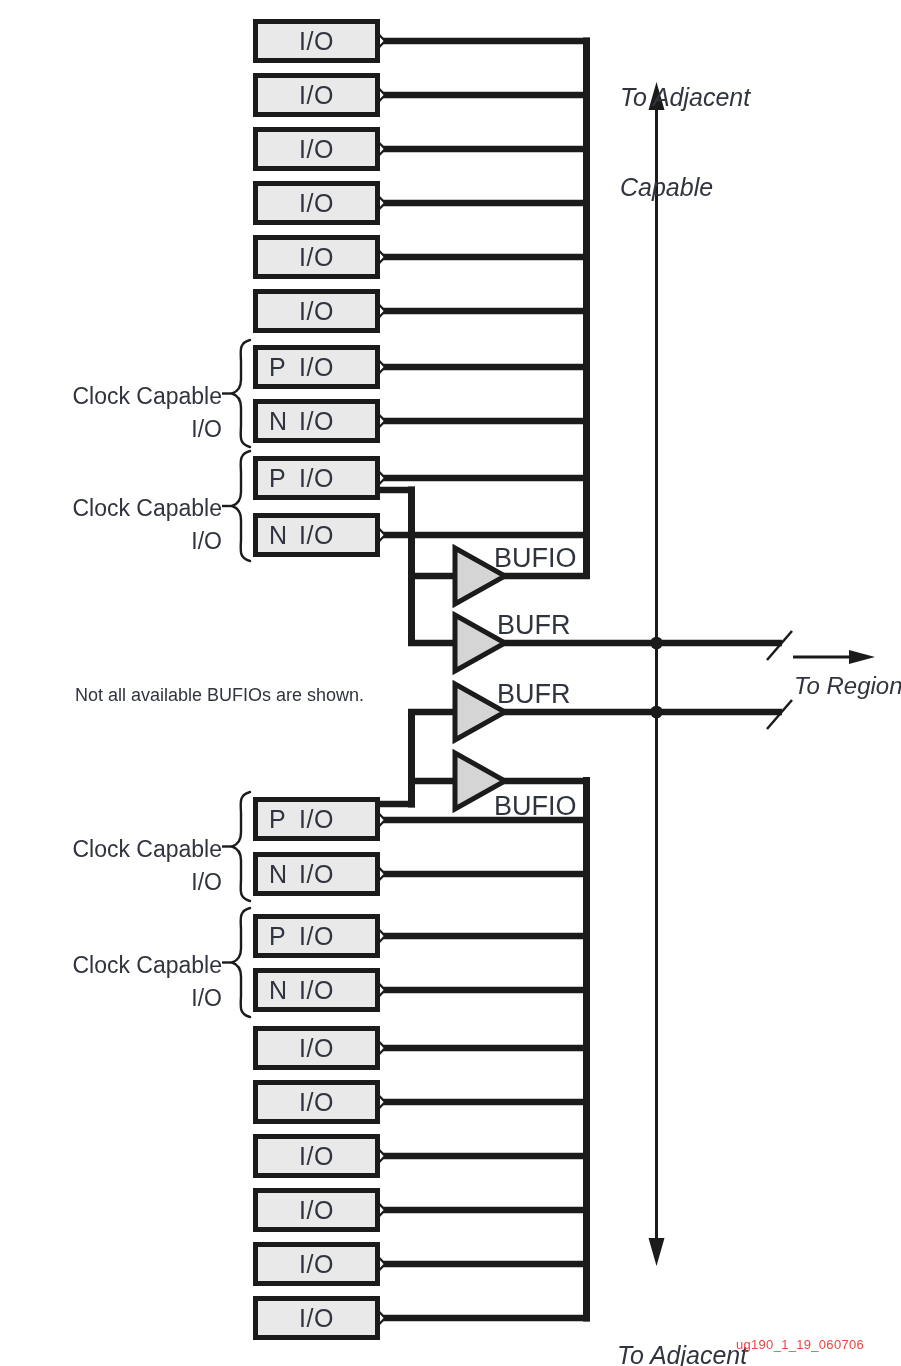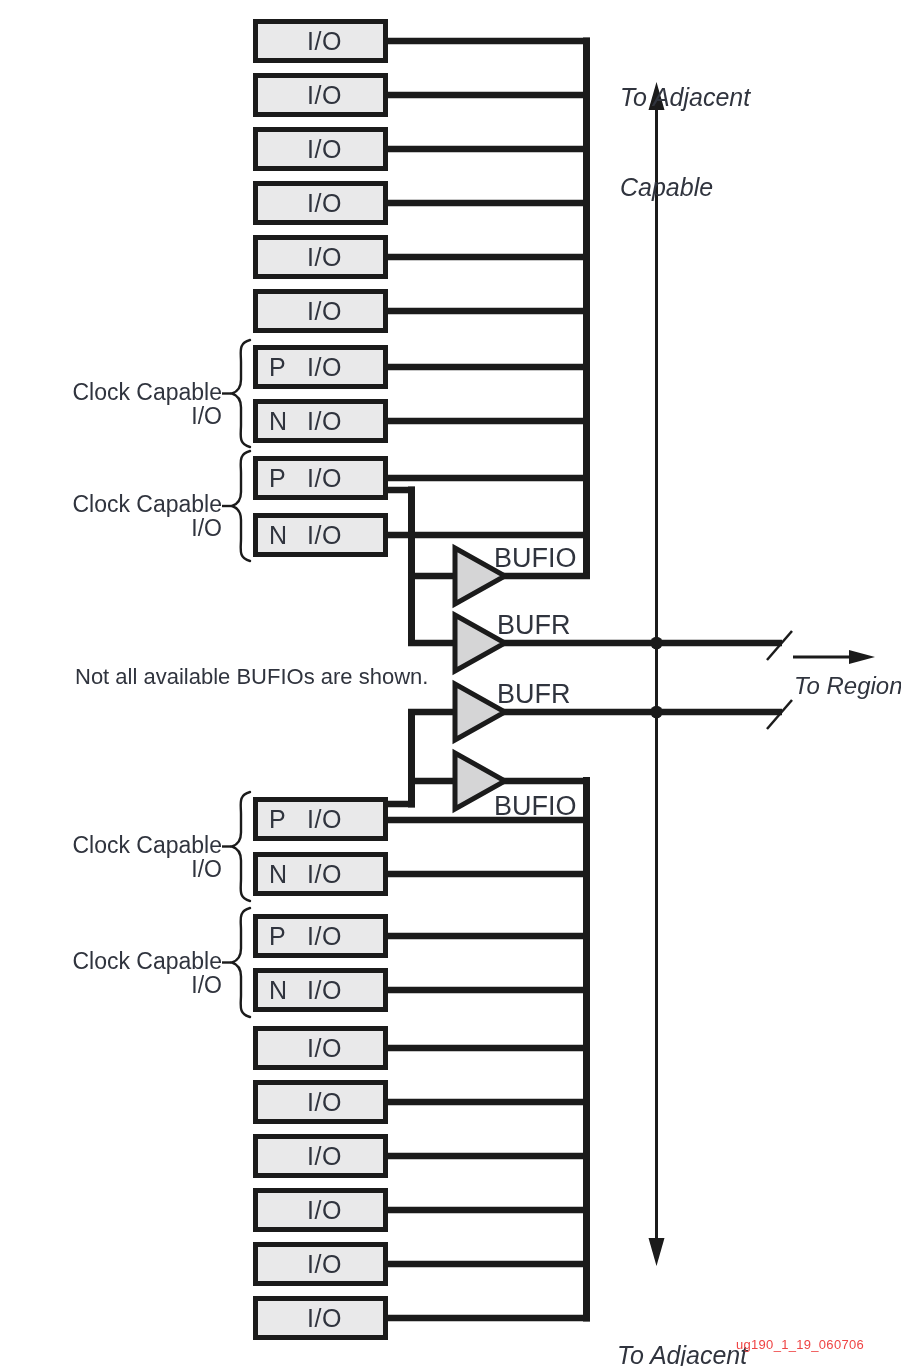--- a/index.html
+++ b/index.html
@@ -4,35 +4,35 @@
 <style>
   html,body{margin:0;padding:0;background:#ffffff;}
   #canvas{
     position:relative;width:901px;height:1366px;background:#ffffff;overflow:hidden;
     font-family:"Liberation Sans", sans-serif;color:#30343e;
   }
   #overlay{position:absolute;left:0;top:0;width:901px;height:1366px;}
   .io-box{
     position:absolute;left:253px;width:117px;height:34px;
     background:#e9e9ea;border:5px solid #1b1b1b;
-    display:flex;align-items:center;justify-content:center;padding-left:8px;
+    display:flex;align-items:center;justify-content:center;
   }
   .io-box .pfx{
     position:absolute;left:11px;top:0;height:100%;
     display:flex;align-items:center;font-size:25px;
   }
   .io-box .lbl{font-size:25px;letter-spacing:0.5px;}
   .txt{position:absolute;white-space:pre;}
   .cc-label{
     position:absolute;left:46px;width:176px;text-align:right;
-    font-size:23px;line-height:24px;
+    font-size:23px;line-height:33px;
   }
   .buf-label{position:absolute;font-size:27px;}
   .ann{font-size:25px;line-height:30px;font-style:italic;}
-  .note{font-size:22px;}
+  .note{font-size:18px;margin-top:21px;}
   .figid{font-size:13px;color:#ef4444;letter-spacing:0.3px;}
 </style>
 </head>
 <body>
 
 <div id="canvas">
 
   <svg id="overlay" viewBox="0 0 901 1366">
     <g stroke="#1b1b1b" fill="none">
 

